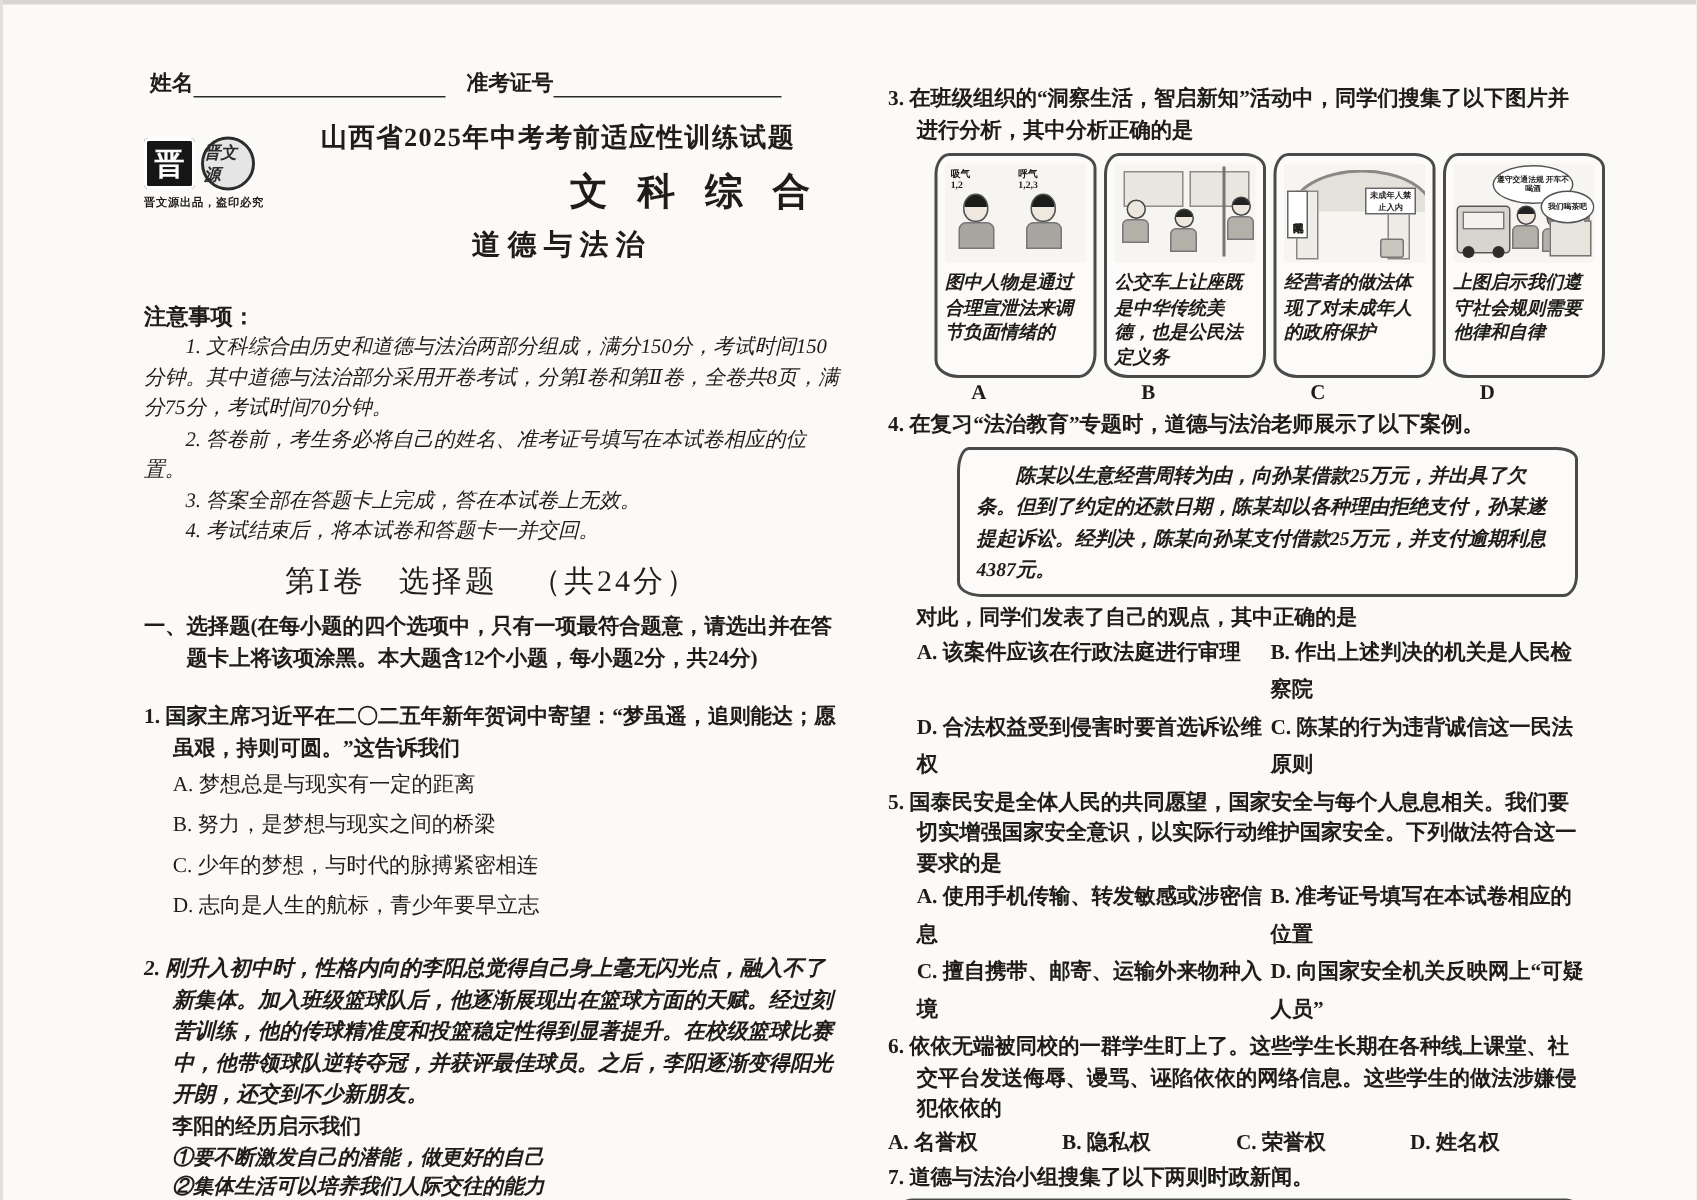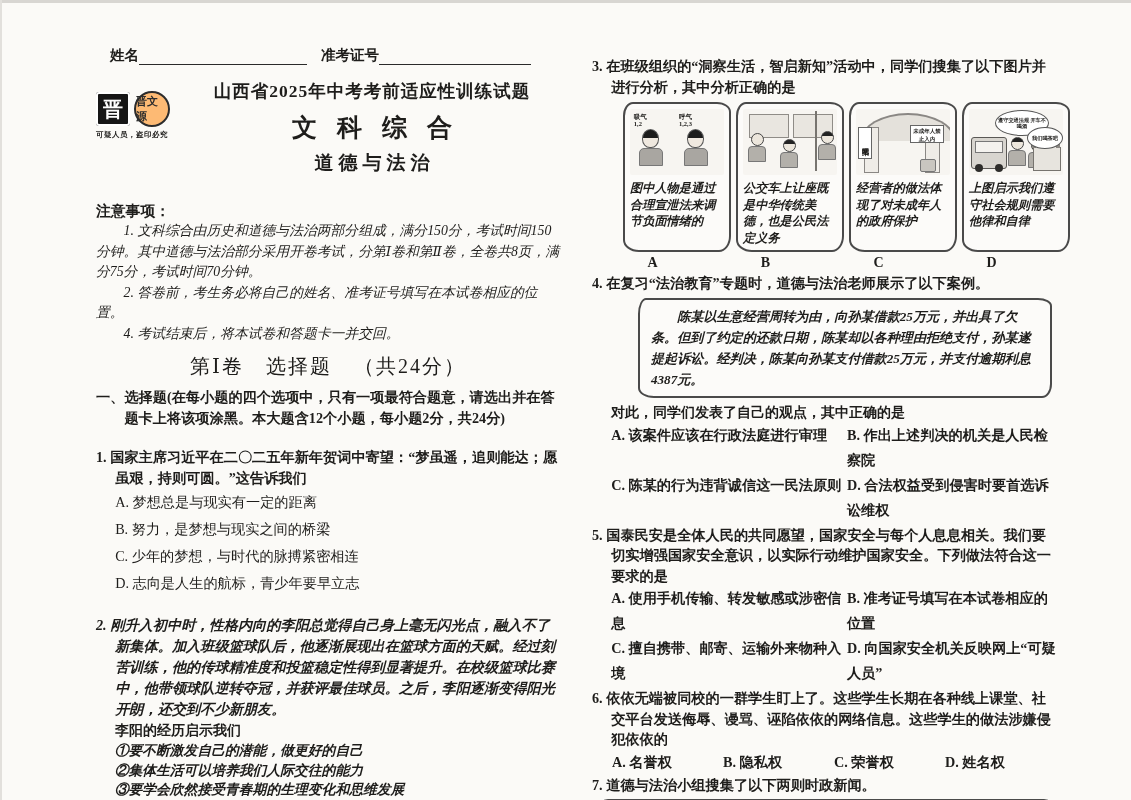--- a/index.html
+++ b/index.html
@@ -6,35 +6,35 @@
   .canvas{position:relative;width:1131px;height:800px;background:#fbfaf7;overflow:hidden;
           font-family:"Liberation Serif","DejaVu Serif",serif;color:#1e1d1b;}
   .scan-edge-top{position:absolute;left:0;top:0;width:100%;height:3px;background:#d8d6d2;}
   .scan-edge-left{position:absolute;left:0;top:0;width:2px;height:100%;background:#e2e0dc;}
 
   .page{position:absolute;top:46px;width:464px;}
   .page-left{left:96px;}
   .page-right{left:592px;top:54px;}
 
   
-  .nameRow{display:flex;align-items:flex-end;font-size:14.5px;font-weight:bold;margin-left:14px;}
+  .nameRow{display:flex;align-items:flex-end;font-size:14.5px;font-weight:bold;margin-left:4px;}
   .blank{border-bottom:1.5px solid #2a2a2a;height:16px;}
   .blank1{width:168px;margin-right:14px;}
   .blank2{width:152px;}
   .brand{display:flex;margin-top:14px;}
   .brandLogos{width:88px;flex:none;padding-top:12px;}
   .logoRowIcons{display:flex;align-items:center;gap:4px;}
   .logoSq{width:34px;height:34px;background:#161616;color:#fdfdfd;display:flex;align-items:center;justify-content:center;
           font-size:20px;font-weight:bold;border-radius:3px;box-shadow:0 0 0 2px #fff inset;}
   .logoRound{width:32px;height:32px;border:2.5px solid #2c2c2c;border-radius:50%;display:flex;align-items:center;justify-content:center;
-          font-size:11px;font-weight:bold;color:#2c2c2c;background:#fdba74;}
+          font-size:11px;font-weight:bold;color:#2c2c2c;background:#e5e5e5;font-style:italic;}
   .brandCaption{font-size:7.5px;font-weight:bold;margin-top:3px;letter-spacing:.5px;white-space:nowrap;}
   .titles{flex:1;text-align:center;}
   .t1{font-size:17.5px;font-weight:bold;letter-spacing:1px;}
-  .t2{font-size:25px;font-weight:bold;letter-spacing:20px;margin-top:8px;text-indent:20px;}
+  .t2{font-size:25px;font-weight:bold;letter-spacing:20px;margin-top:8px;text-indent:20px;text-align:right;}
   .t3{font-size:19px;font-weight:bold;letter-spacing:5px;margin-top:6px;text-indent:5px;}
 
   
   .noticeTitle{font-size:14.8px;font-weight:bold;margin-top:26px;}
   .noticeItem{font-size:13.8px;line-height:20.5px;text-indent:2em;font-style:italic;}
   .sectionTitle{font-size:20px;font-weight:normal;text-align:center;margin:9px 0 7px;letter-spacing:2px;}
   .mcIntro{font-size:14.2px;font-weight:bold;line-height:21px;padding-left:2em;text-indent:-2em;}
   .stem{font-size:14.2px;font-weight:bold;line-height:21px;padding-left:1.35em;text-indent:-1.35em;margin-top:18px;}
   .opt{font-size:14.2px;font-weight:normal;line-height:27px;padding-left:1.35em;}
   .ind{padding-left:1.35em;}
@@ -118,32 +118,33 @@
       <span>准考证号</span>
       <span class="blank blank2"></span>
     </div>
 
     <div class="brand">
       <div class="brandLogos">
         <div class="logoRowIcons">
           <div class="logoSq">晋</div>
           <div class="logoRound">晋文源</div>
         </div>
-        <div class="brandCaption">可疑人员，盗印必究</div>
+        <div class="brandCaption">晋文源出品，盗印必究</div>
       </div>
       <div class="titles">
         <div class="t1">山西省2025年中考考前适应性训练试题</div>
         <div class="t2">文科综合</div>
         <div class="t3">道德与法治</div>
       </div>
     </div>
 
     <div class="noticeTitle">注意事项：</div>
     <div class="noticeItem">1. 文科综合由历史和道德与法治两部分组成，满分150分，考试时间150分钟。其中道德与法治部分采用开卷考试，分第Ⅰ卷和第Ⅱ卷，全卷共8页，满分75分，考试时间70分钟。</div>
     <div class="noticeItem">2. 答卷前，考生务必将自己的姓名、准考证号填写在本试卷相应的位置。</div>
+    <div class="noticeItem">3. 答案全部在答题卡上完成，答在本试卷上无效。</div>
     <div class="noticeItem">4. 考试结束后，将本试卷和答题卡一并交回。</div>
 
     <div class="sectionTitle">第Ⅰ卷　选择题　（共24分）</div>
     <div class="mcIntro">一、选择题(在每小题的四个选项中，只有一项最符合题意，请选出并在答题卡上将该项涂黑。本大题含12个小题，每小题2分，共24分)</div>
 
     <div class="stem">1. 国家主席习近平在二〇二五年新年贺词中寄望：“梦虽遥，追则能达；愿虽艰，持则可圆。”这告诉我们</div>
     <div class="opt">A. 梦想总是与现实有一定的距离</div>
     <div class="opt">B. 努力，是梦想与现实之间的桥梁</div>
     <div class="opt">C. 少年的梦想，与时代的脉搏紧密相连</div>
     <div class="opt">D. 志向是人生的航标，青少年要早立志</div>
@@ -253,34 +254,34 @@
     </div>
 
     <div class="stem">4. 在复习“法治教育”专题时，道德与法治老师展示了以下案例。</div>
     <div class="caseBox">
       <div class="para">陈某以生意经营周转为由，向孙某借款25万元，并出具了欠条。但到了约定的还款日期，陈某却以各种理由拒绝支付，孙某遂提起诉讼。经判决，陈某向孙某支付借款25万元，并支付逾期利息4387元。</div>
     </div>
     <div class="sub ind">对此，同学们发表了自己的观点，其中正确的是</div>
     <div class="optgrid ind">
       <span>A. 该案件应该在行政法庭进行审理</span>
       <span>B. 作出上述判决的机关是人民检察院</span>
+      <span>D. 合法权益受到侵害时要首选诉讼维权</span>
       <span>C. 陈某的行为违背诚信这一民法原则</span>
-      <span>D. 合法权益受到侵害时要首选诉讼维权</span>
     </div>
 
     <div class="stem">5. 国泰民安是全体人民的共同愿望，国家安全与每个人息息相关。我们要切实增强国家安全意识，以实际行动维护国家安全。下列做法符合这一要求的是</div>
     <div class="optgrid ind">
       <span>A. 使用手机传输、转发敏感或涉密信息</span>
       <span>B. 准考证号填写在本试卷相应的位置</span>
       <span>C. 擅自携带、邮寄、运输外来物种入境</span>
       <span>D. 向国家安全机关反映网上“可疑人员”</span>
     </div>
 
     <div class="stem">6. 依依无端被同校的一群学生盯上了。这些学生长期在各种线上课堂、社交平台发送侮辱、谩骂、诬陷依依的网络信息。这些学生的做法涉嫌侵犯依依的</div>
-    <div class="optrow" style="margin-top:1px;margin-left:20px;">
+    <div class="optrow" style="margin-top:1px;">
       <span>A. 名誉权</span>
       <span>B. 隐私权</span>
       <span>C. 荣誉权</span>
       <span>D. 姓名权</span>
     </div>
 
     <div class="stem">7. 道德与法治小组搜集了以下两则时政新闻。</div>
     <div class="newsBox">
       
       

